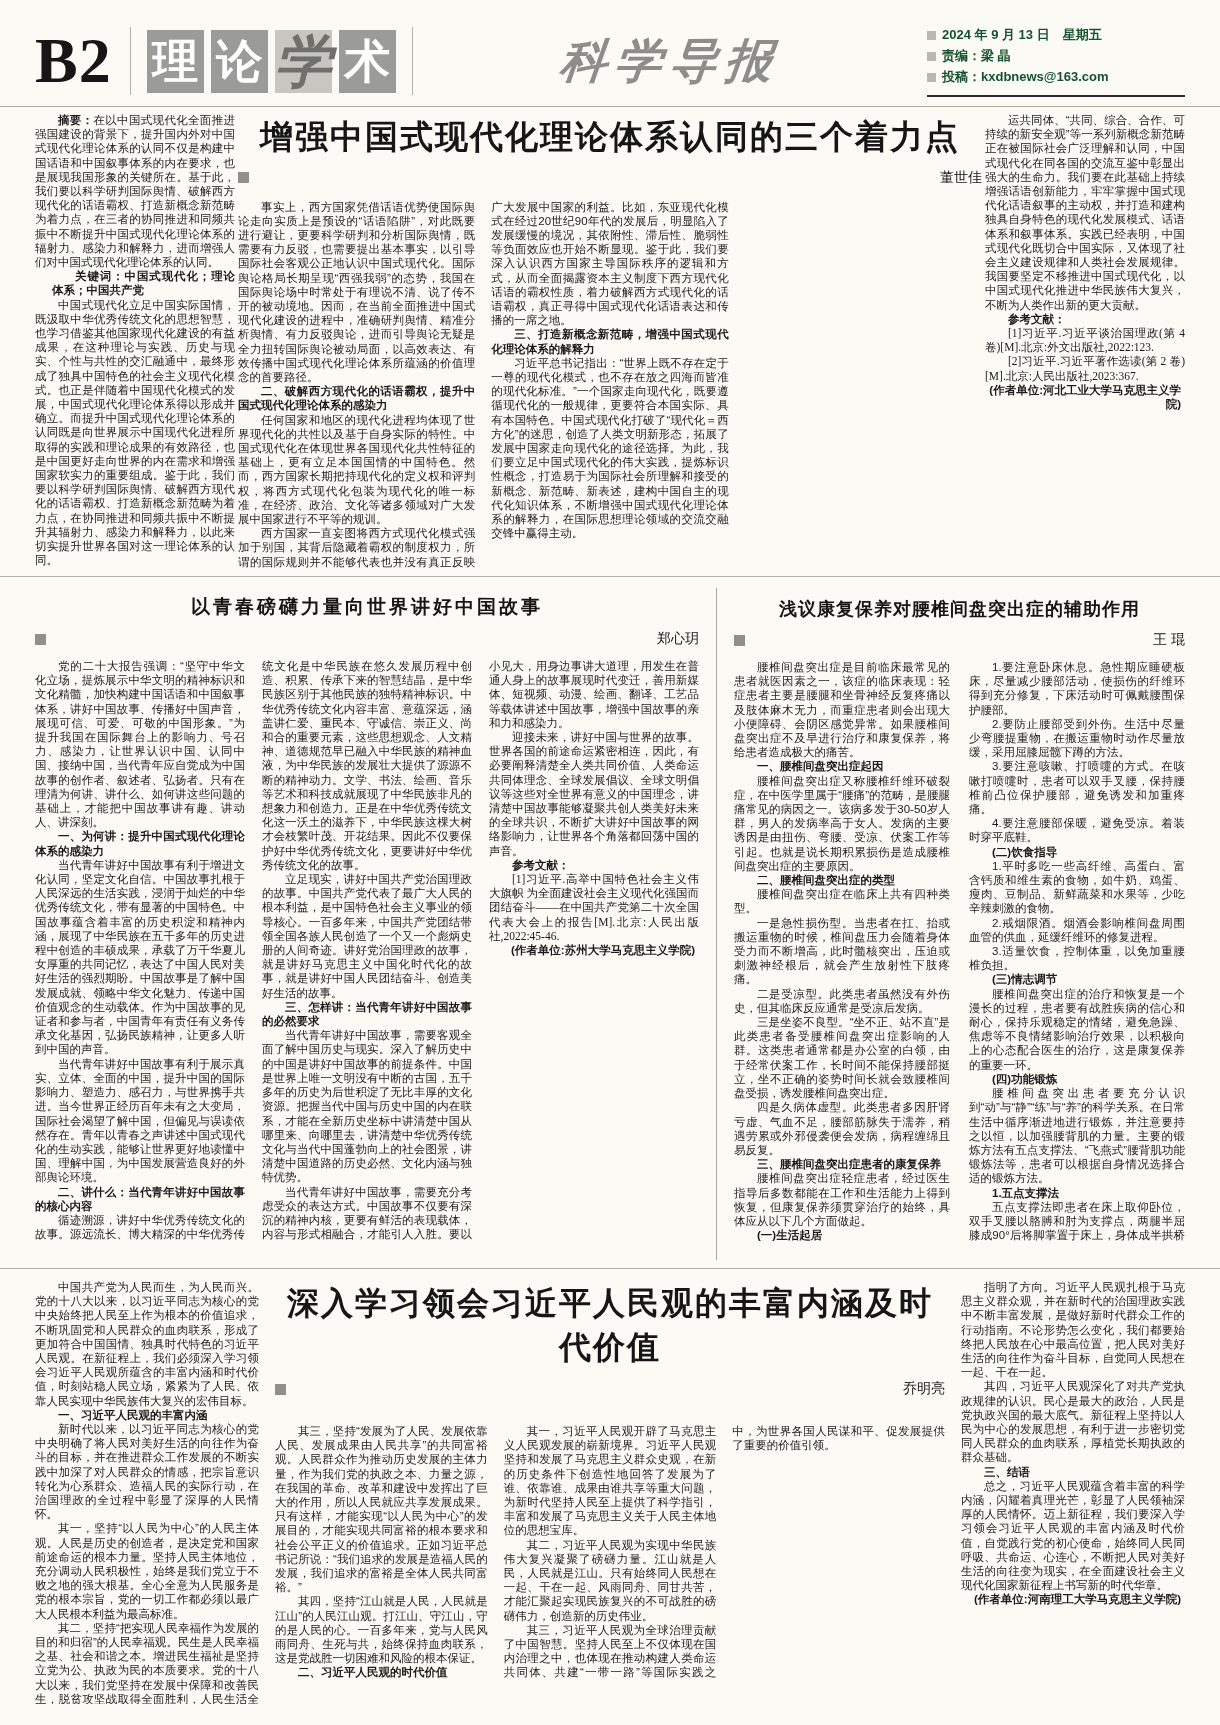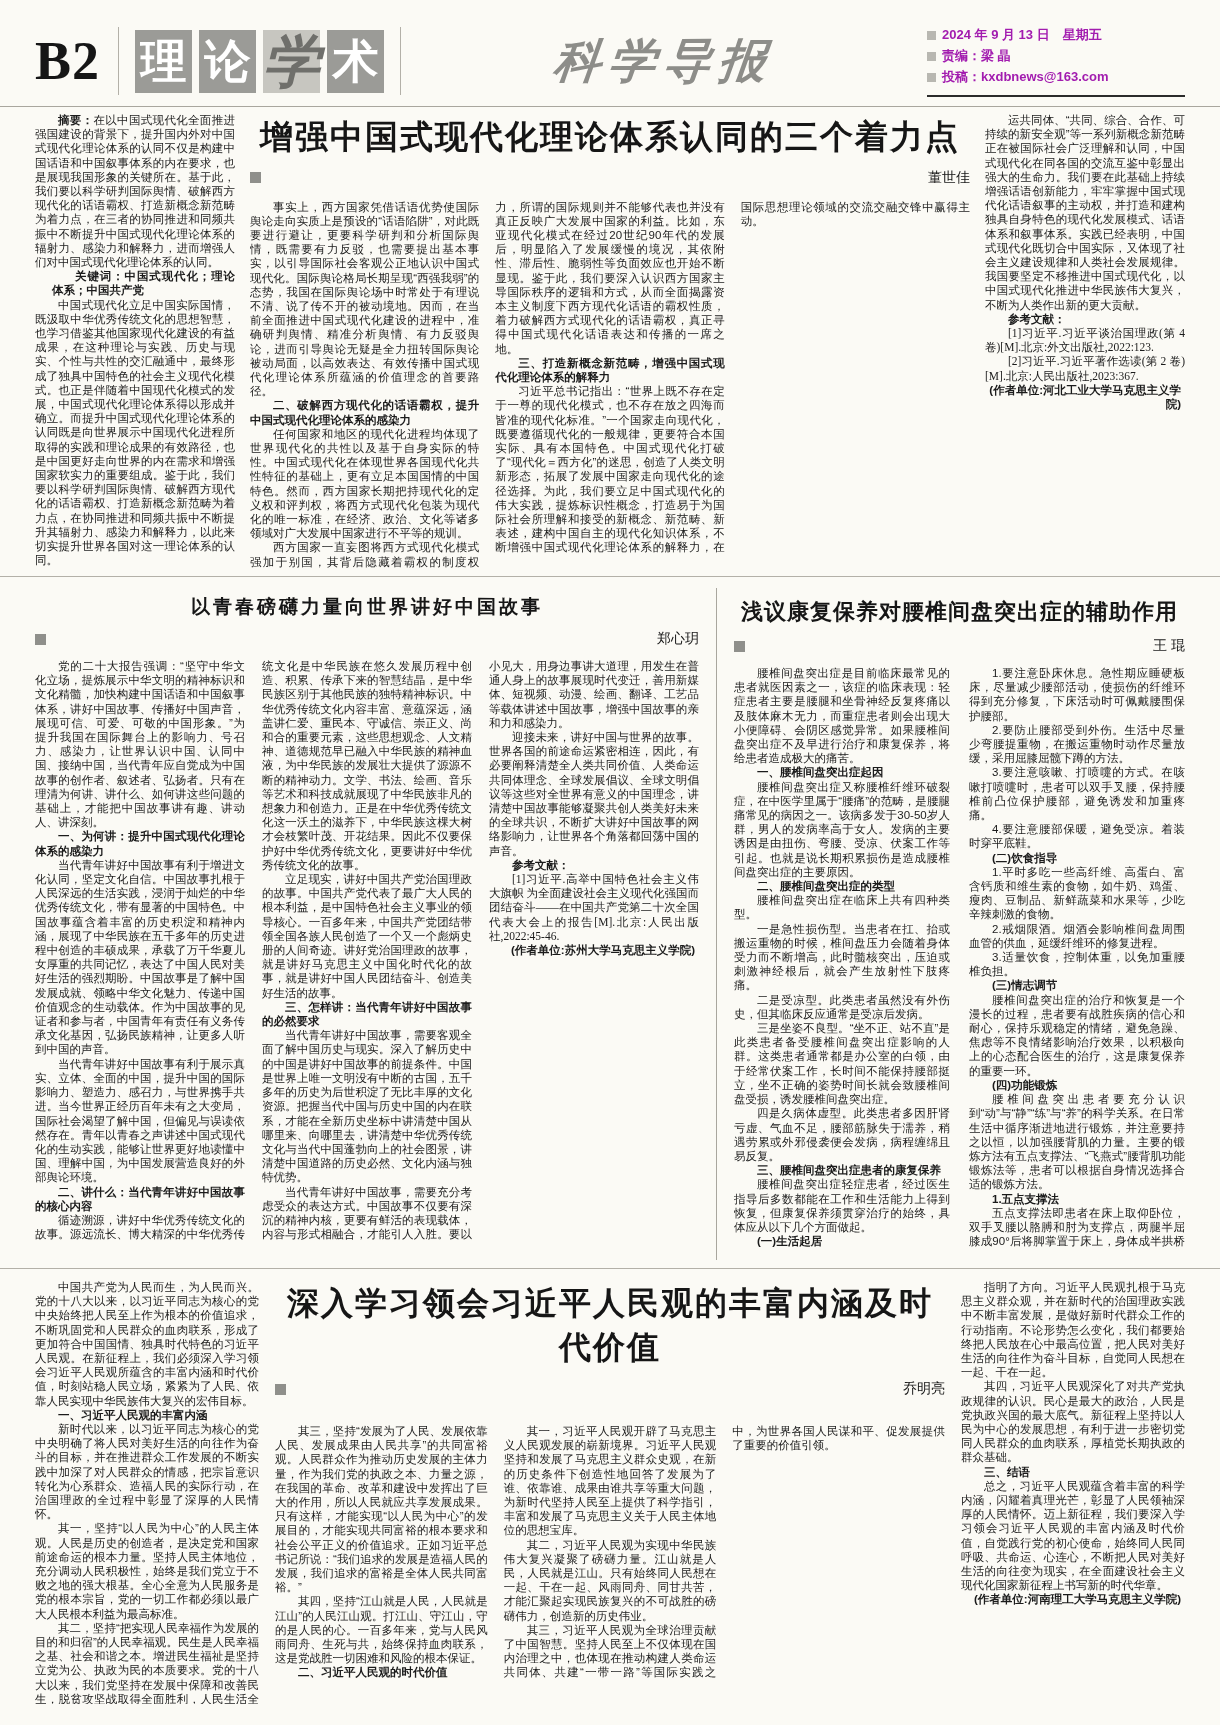--- a/index.html
+++ b/index.html
@@ -1,67 +1,67 @@
 <!DOCTYPE html>
 <html><head>
 <meta charset="utf-8">
 <style>
   html,body {margin:0; padding:0; background:#dddbd4;}
   .page {position:relative; width:1220px; height:1725px; margin:0 auto; background:#fbfaf5;
          font-family:"Liberation Sans","DejaVu Sans",sans-serif; color:#161616; overflow:hidden;}
 
   
   .header {position:absolute; left:35px; right:35px; top:24px; height:74px; display:flex; align-items:center;}
-  .pagenum {font-family:"Liberation Serif","DejaVu Serif",serif; font-weight:700; font-size:54px;
+  .pagenum {font-family:"Liberation Serif","DejaVu Serif",serif; font-weight:700; font-size:64px;
             letter-spacing:1px; padding-right:18px; line-height:1;}
   .logo {display:flex; gap:7px; padding:0 16px; border-left:1px solid #b3b0a8; border-right:1px solid #b3b0a8;
          align-items:center; height:68px;}
   .logo-block {width:57px; height:63px; background:#9b9b97; color:#fff; font-weight:700; font-size:46px;
                display:flex; align-items:center; justify-content:center; line-height:1;}
   .logo-block.script {background:#c7c6c0; color:#6f6f6b; font-family:"Liberation Serif","DejaVu Serif",serif;
                       font-style:italic; font-size:57px;}
   .masthead {flex:1; text-align:center; font-family:"Liberation Serif","DejaVu Serif",serif; font-style:italic;
              font-weight:700; font-size:47px; color:#8d8d89; letter-spacing:8px; transform:skewX(-6deg);}
   .pubinfo {width:258px; border-bottom:2px solid #2b2b2b; padding-bottom:7px; flex:none;}
-  .pubinfo-line {font-size:13px; font-weight:700; display:flex; align-items:center; gap:6px; line-height:1.6; color:#a21caf;}
+  .pubinfo-line {font-size:13px; font-weight:700; display:flex; align-items:center; gap:6px; line-height:1.6; color:#14532d;}
   .sq {width:9px; height:9px; background:#b8b7b1; display:inline-block; flex:none;}
   .header-rule {position:absolute; top:106px; left:0; right:0; border-top:1px solid #a9a69e;}
 
   
   .rule1 {position:absolute; top:576px; left:0; right:0; border-top:1px solid #b3b0a8;}
   .rule2 {position:absolute; top:1268px; left:0; right:0; border-top:1px solid #b3b0a8;}
 
   
   .para {margin:0; font-size:11.5px; line-height:14.2px; text-align:justify; text-indent:2em; color:#1b1b1b;}
   .t-h, .t-sub, .t-refh {font-weight:700;}
   .t-ab, .t-kw, .t-ref, .t-fund {font-family:"Liberation Serif","DejaVu Serif",serif;}
   .t-kw {font-weight:700;margin-left:17px;}
   .t-affil {font-weight:700; text-align:right; text-indent:0; padding-right:4px;}
   .para b {font-weight:700;}
 
   .byline {display:flex; align-items:center; justify-content:space-between; font-size:14px; font-weight:400; gap:8px;}
   .bsq {width:11px; height:11px; background:#8f8f8b; display:inline-block; flex:none;}
 
   
   .top-sec {position:absolute; top:113px; left:35px; width:1150px; height:456px;
-            display:grid; grid-template-columns:200px 1fr 200px; column-gap:15px;}
+            display:grid; grid-template-columns:200px 1fr 200px; column-gap:3px;}
   .top-col1 {height:456px; overflow:hidden;}
   .top-center {display:flex; flex-direction:column; overflow:hidden;}
   .top-title {font-size:33px; font-weight:700; text-align:center; letter-spacing:2px; margin:4px 0 0; line-height:1.2;}
   .top-byline {margin:12px 0 13px;}
   .top-mid-body {columns:3; column-gap:16px; column-fill:auto; height:372px; overflow:hidden;}
   .top-right {height:456px; overflow:hidden;}
 
   
   .mid-sec {position:absolute; top:588px; left:35px; width:1150px; height:672px; display:flex;}
   .youth {width:664px; padding-right:17px; display:flex; flex-direction:column; overflow:hidden;}
   .mid-divider {border-left:1px solid #a9a69e; height:100%;}
   .lumbar {flex:1; padding-left:17px; display:flex; flex-direction:column; overflow:hidden;}
   .youth-title {font-size:19px; font-weight:700; text-align:center; letter-spacing:3px; margin:6px 0 0;}
-  .lumbar-title {font-size:22px; font-weight:700; text-align:center; letter-spacing:1px; margin:9px 0 0;}
+  .lumbar-title {font-size:18px; font-weight:700; text-align:center; letter-spacing:1px; margin:9px 0 0;}
   .mid-byline {margin:10px 0 11px;}
   .youth-body {columns:3; column-gap:17px; column-fill:auto; height:588px; overflow:hidden;}
   .lumbar-body {columns:2; column-gap:19px; column-fill:auto; height:588px; overflow:hidden;}
 
   
   .bot-sec {position:absolute; top:1280px; left:35px; width:1150px; height:424px;
             display:grid; grid-template-columns:224px 1fr 224px; column-gap:16px;}
   .bot-col {height:424px; overflow:hidden;}
   .bot-center {display:flex; flex-direction:column; overflow:hidden;}
   .bot-title {font-size:32px; font-weight:700; text-align:center; letter-spacing:2px; margin:2px 0 0;}

